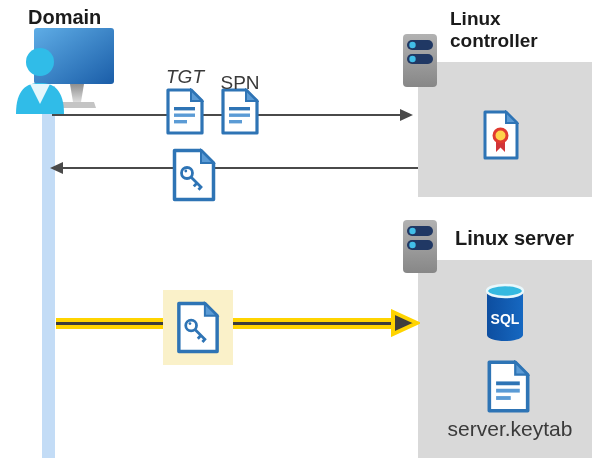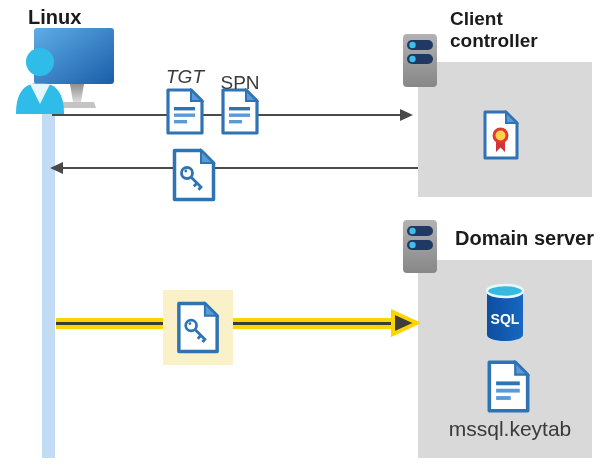--- a/index.html
+++ b/index.html
@@ -166,20 +166,20 @@
   </svg>
 
   <svg class="abs z-icon" style="left:487px; top:360px;" width="43" height="53" viewBox="0 0 38 47">
     <path d="M2 2 H25 L36 13 V45 H2 Z" fill="#fff" stroke="#2E74B5" stroke-width="3.2" stroke-linejoin="round"></path>
     <path d="M25 2 L36 13 H25 Z" fill="#5B9BD5" stroke="#2E74B5" stroke-width="2"></path>
     <rect x="8" y="19" width="21" height="3.4" fill="#2E74B5"></rect>
     <rect x="8" y="25.5" width="21" height="3.4" fill="#5B9BD5"></rect>
     <rect x="8" y="32" width="13" height="3.4" fill="#5B9BD5"></rect>
   </svg>
 
-  <div class="abs heading h-client z-label">Linux</div>
-  <div class="abs heading h-dc z-label">Client controller</div>
-  <div class="abs heading h-linux z-label">Domain server</div>
+  <div class="abs heading h-client z-label">Domain</div>
+  <div class="abs heading h-dc z-label">Linux controller</div>
+  <div class="abs heading h-linux z-label">Linux server</div>
   <div class="abs ticket-label t-tgt z-label">TGT</div>
   <div class="abs ticket-label t-spn z-label">SPN</div>
-  <div class="abs keytab-label z-label">mssql.keytab</div>
+  <div class="abs keytab-label z-label">server.keytab</div>
 
 </div>
 
 </body></html>

